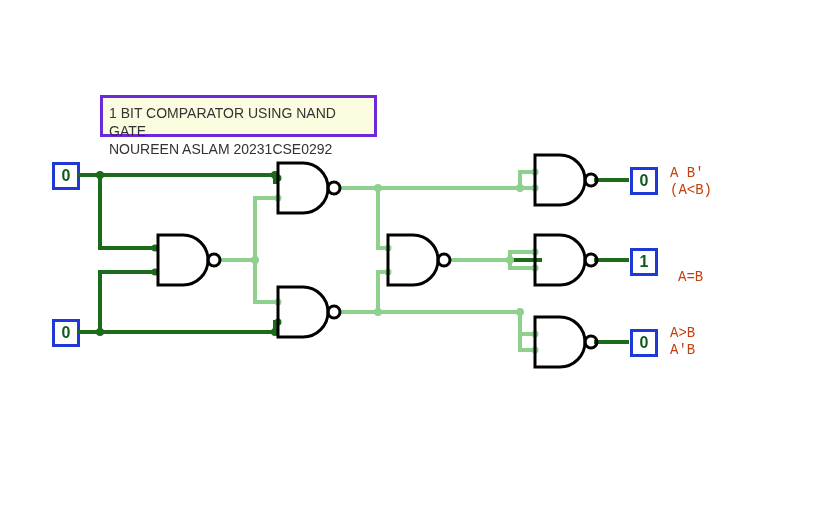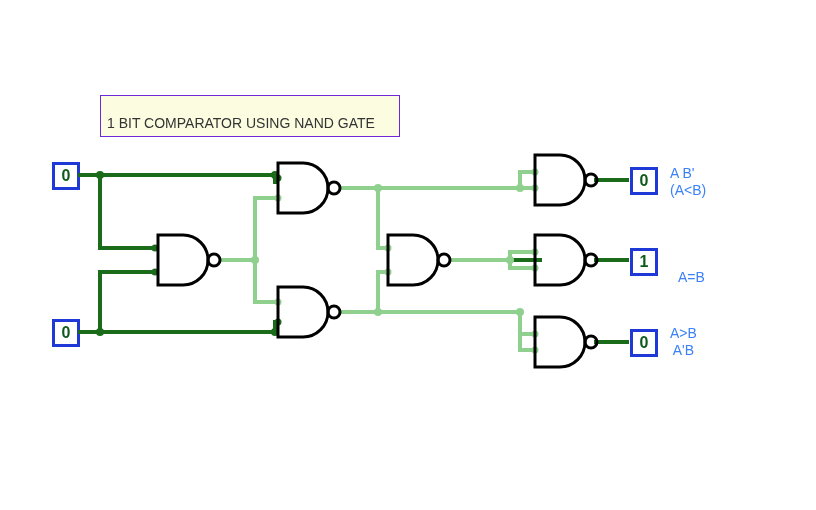--- a/index.html
+++ b/index.html
@@ -10,54 +10,56 @@
     background: #ffffff;
     font-family: "Segoe UI", Arial, sans-serif;
     font-size: 15px;
     color: #333;
     overflow: hidden;
   }
   .title-box {
     position: absolute;
     left: 100px;
     top: 95px;
-    width: 300px;
+    width: 277px;
     height: 42px;
-    border: 1px solid #6d28d9;
+    border: 3px solid #6d28d9;
     background: #fcfce0;
-    padding: 18px 6px;
+    padding: 6px 6px;
     box-sizing: border-box;
     font-size: 14px;
     line-height: 18px;
   }
   .in-pin, .out-pin {
     position: absolute;
     width: 22px;
     height: 22px;
     border: 3px solid #1e39d6;
     color: #0d5a1c;
     font-weight: bold;
     font-size: 16px;
     text-align: center;
     line-height: 22px;
     background: #fff;
   }
   .out-label {
     position: absolute;
     font-size: 14px;
-    color: #3b82f6;
+    color: #c2410c;
     line-height: 17px;
+    font-family: Liberation Mono, monospace;
   }
   svg { position: absolute; left: 0; top: 0; }
 </style>
 </head>
 <body>
 
 <div class="title-box">
   <div>1 BIT COMPARATOR USING NAND GATE</div>
+  <div>NOUREEN ASLAM 20231CSE0292</div>
 </div>
 
 <div class="in-pin" style="left:52px; top:162px;">0</div>
 <div class="in-pin" style="left:52px; top:319px;">0</div>
 
 <div class="out-pin" style="left:630px; top:167px;">0</div>
 <div class="out-pin" style="left:630px; top:248px;">1</div>
 <div class="out-pin" style="left:630px; top:329px;">0</div>
 
 <div class="out-label" style="left:670px; top:165px;">

